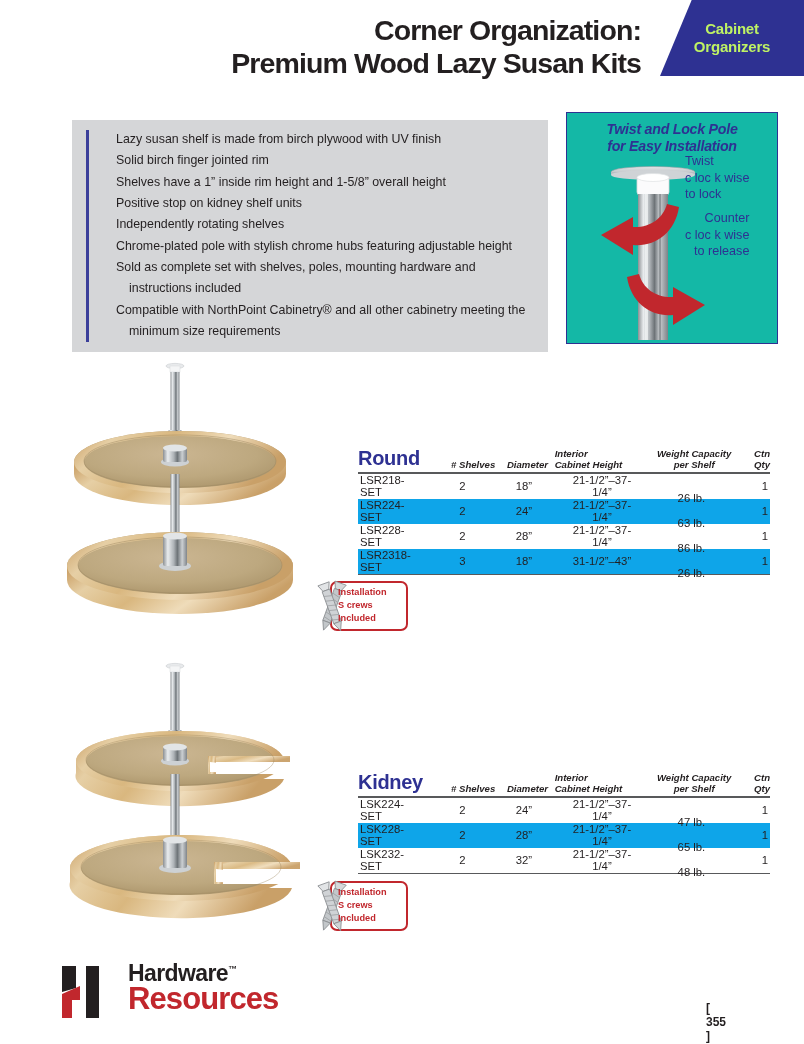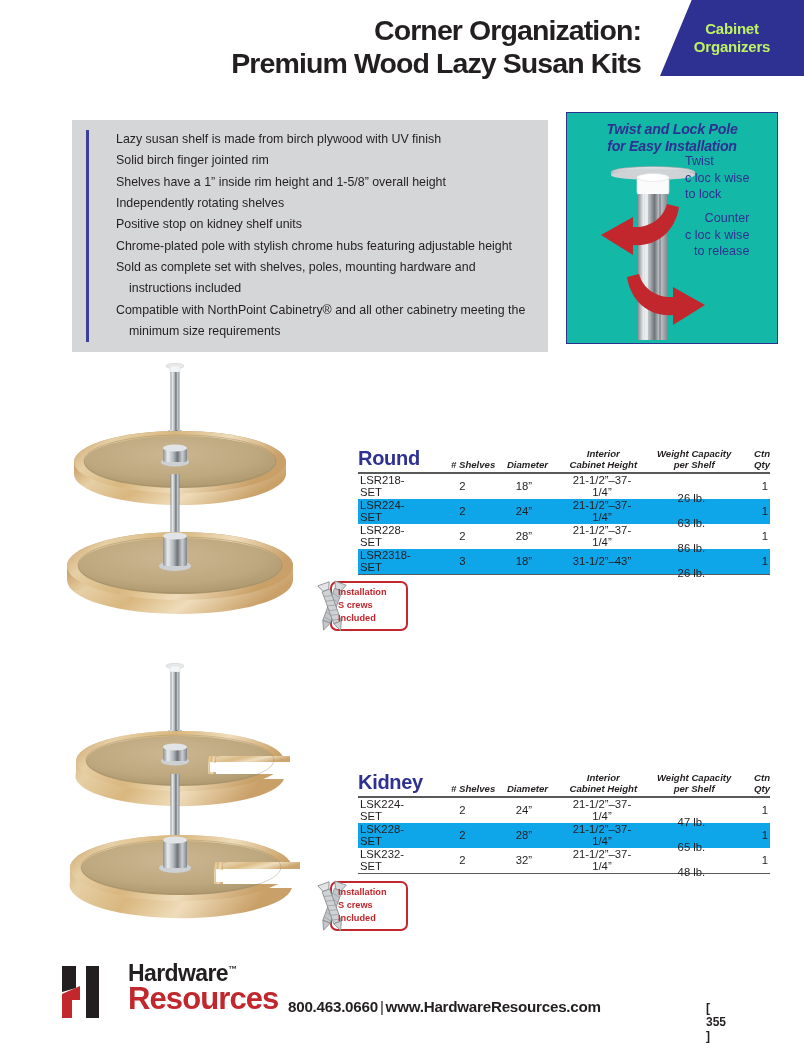--- a/index.html
+++ b/index.html
@@ -100,21 +100,21 @@
   .tbl-head-cells {
     position: absolute; left: 88px; right: 0; bottom: 1px;
     display: flex; align-items: flex-end;
   }
   .hc {
     font-style: italic; font-weight: bold; font-size: 9.6px;
     line-height: 1.22; color: #231f20;
   }
   .hc-shelves   { width: 58px; text-align: center; }
   .hc-diameter  { width: 58px; text-align: center; font-style: italic; }
-  .hc-interior  { width: 104px; text-align: center; }
+  .hc-interior  { width: 104px; }
   .hc-weight    { width: 90px; text-align: center; }
   .hc-ctn       { width: 36px; text-align: right; }
 
   .rule-top { height: 1.6px; background: #58595b; }
   .rule-bot { height: 1.6px; background: #58595b; }
 
   .trow {
     display: flex; align-items: center; height: 25px;
     font-size: 11.3px; color: #231f20; gap: 20px;
   }
@@ -171,24 +171,24 @@
       <li>
           <span class="hang">Lazy susan shelf is made from birch plywood with UV finish</span>
         </li>
       <li>
           <span class="hang">Solid birch finger jointed rim</span>
         </li>
       <li>
           <span class="hang">Shelves have a 1” inside rim height and 1-5/8” overall height</span>
         </li>
       <li>
+          <span class="hang">Positive stop on kidney shelf units</span>
+        </li>
+      <li>
           <span class="hang">Independently rotating shelves</span>
-        </li>
-      <li>
-          <span class="hang">Positive stop on kidney shelf units</span>
         </li>
       <li>
           <span class="hang">Chrome-plated pole with stylish chrome hubs featuring adjustable height</span>
         </li>
       <li>
           <span class="hang">Sold as complete set with shelves, poles, mounting hardware and instructions included</span>
         </li>
       <li>
           <span class="hang">Compatible with NorthPoint Cabinetry® and all other cabinetry meeting the minimum size requirements</span>
         </li>
@@ -567,19 +567,16 @@
 
         <rect x="26" y="2" width="13" height="52" fill="#231f20"></rect>
       </svg>
     </div>
     <div class="logo-words">
       <div class="logo-hw">
         <span>Hardware</span><sup>™</sup>
       </div>
       <div class="logo-res">Resources</div>
     </div>
-    <div class="footer-contact">
-      <span>800.463.0660</span><span class="sep">|</span><span>www.HardwareResources.com</span>
-    </div>
     <div class="footer-page">[ 355 ]</div>
   </div>
 
 </div>
 
 </body></html>

